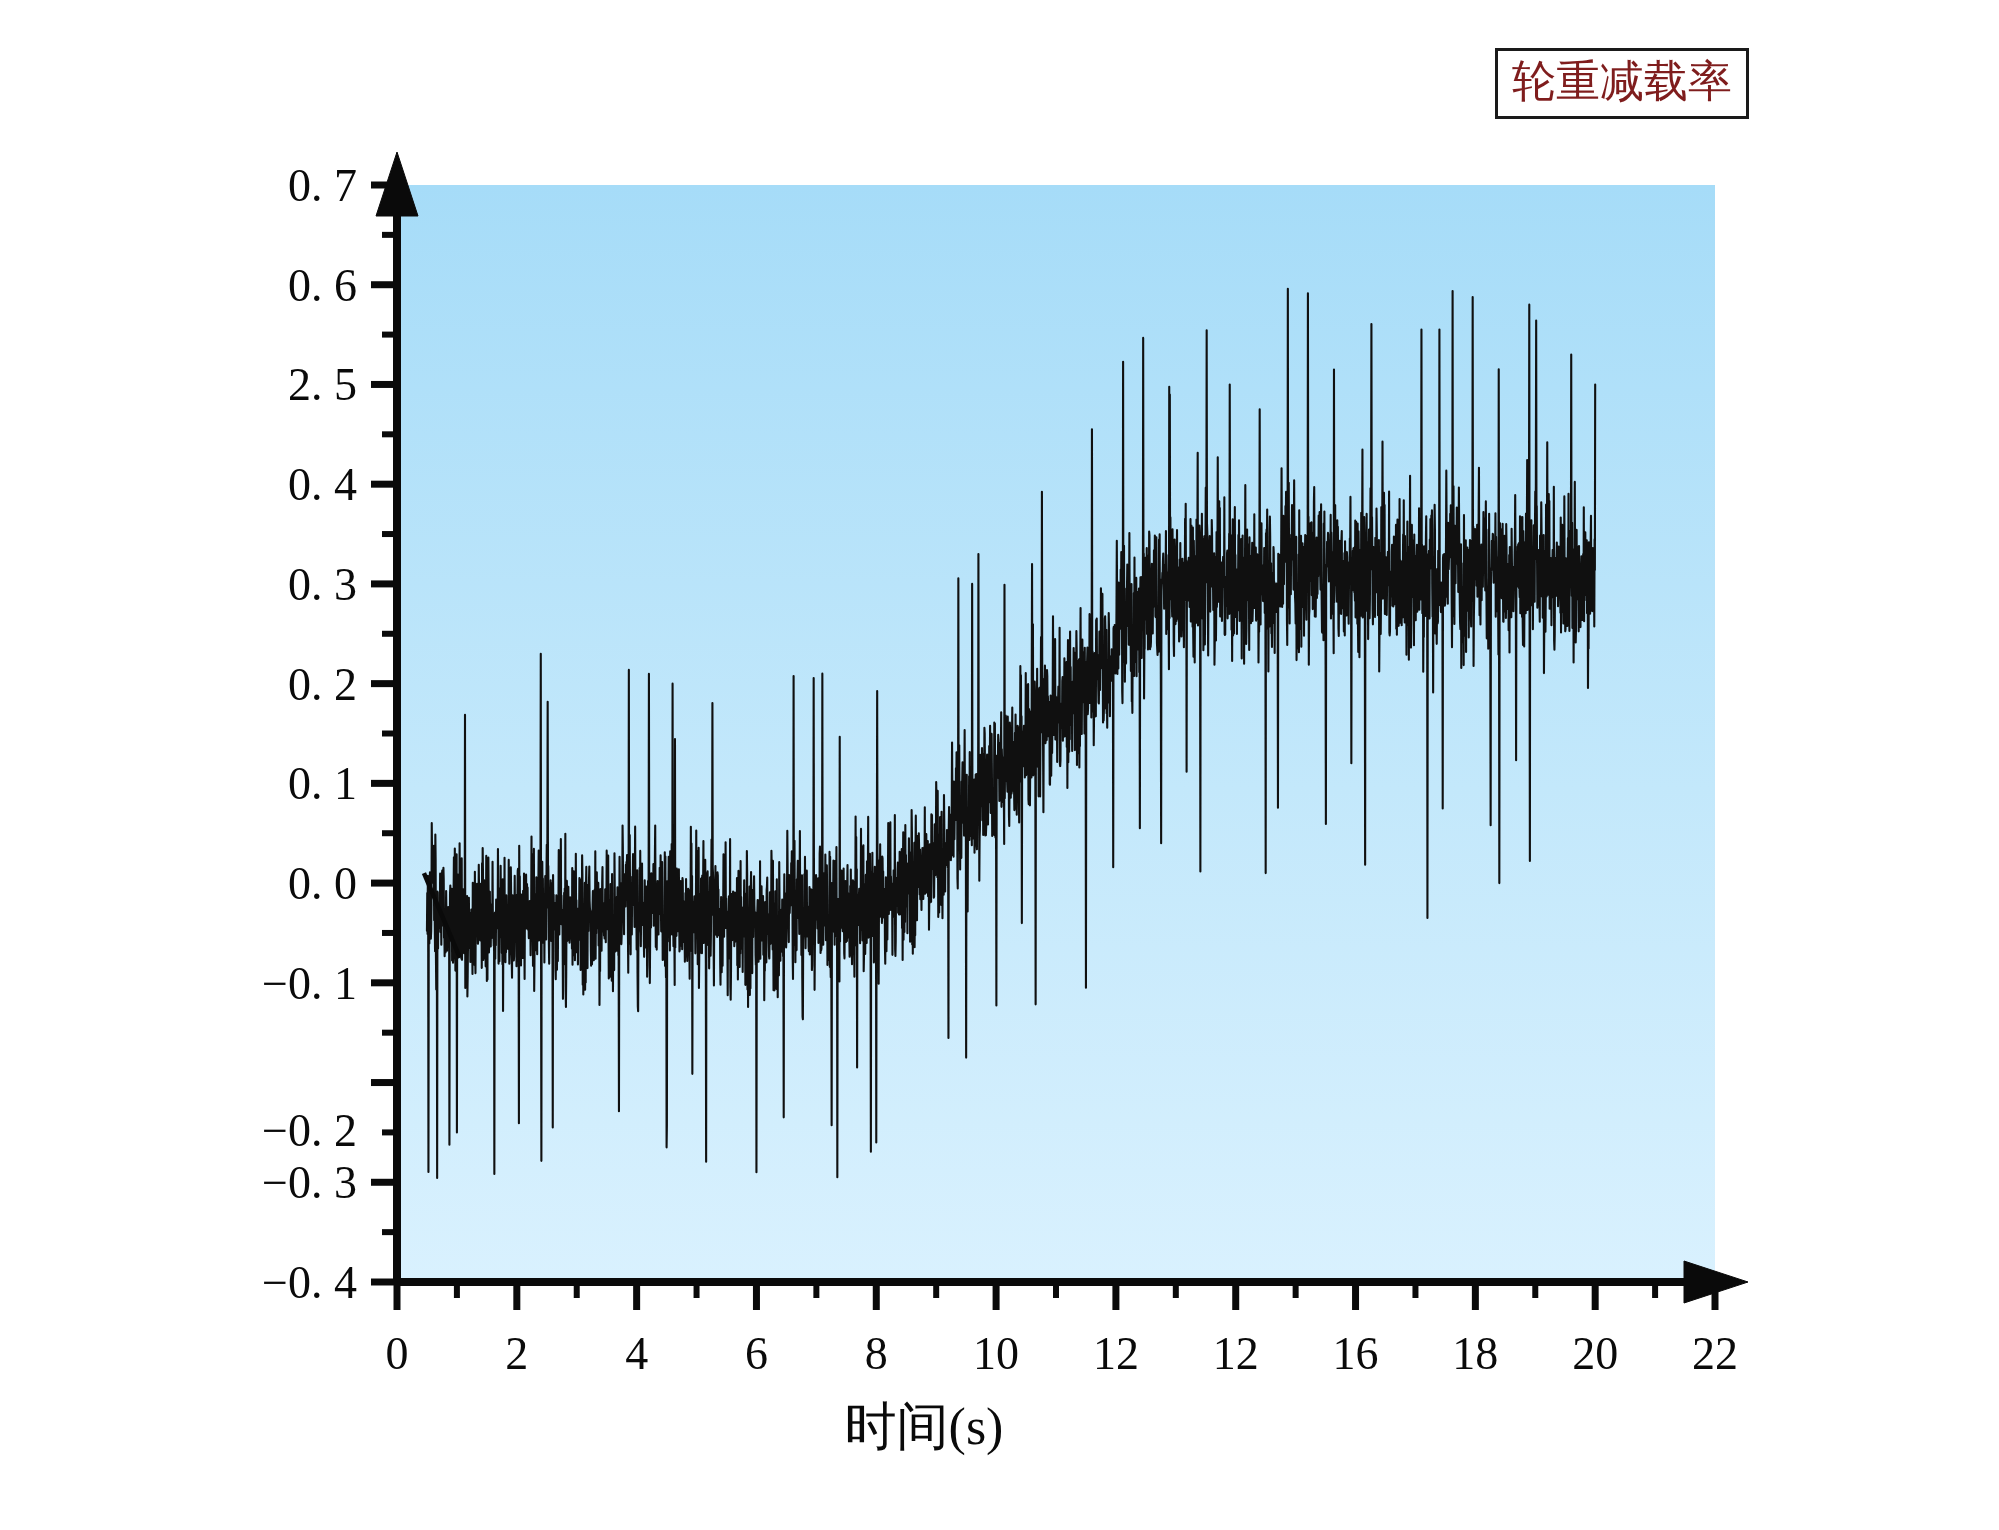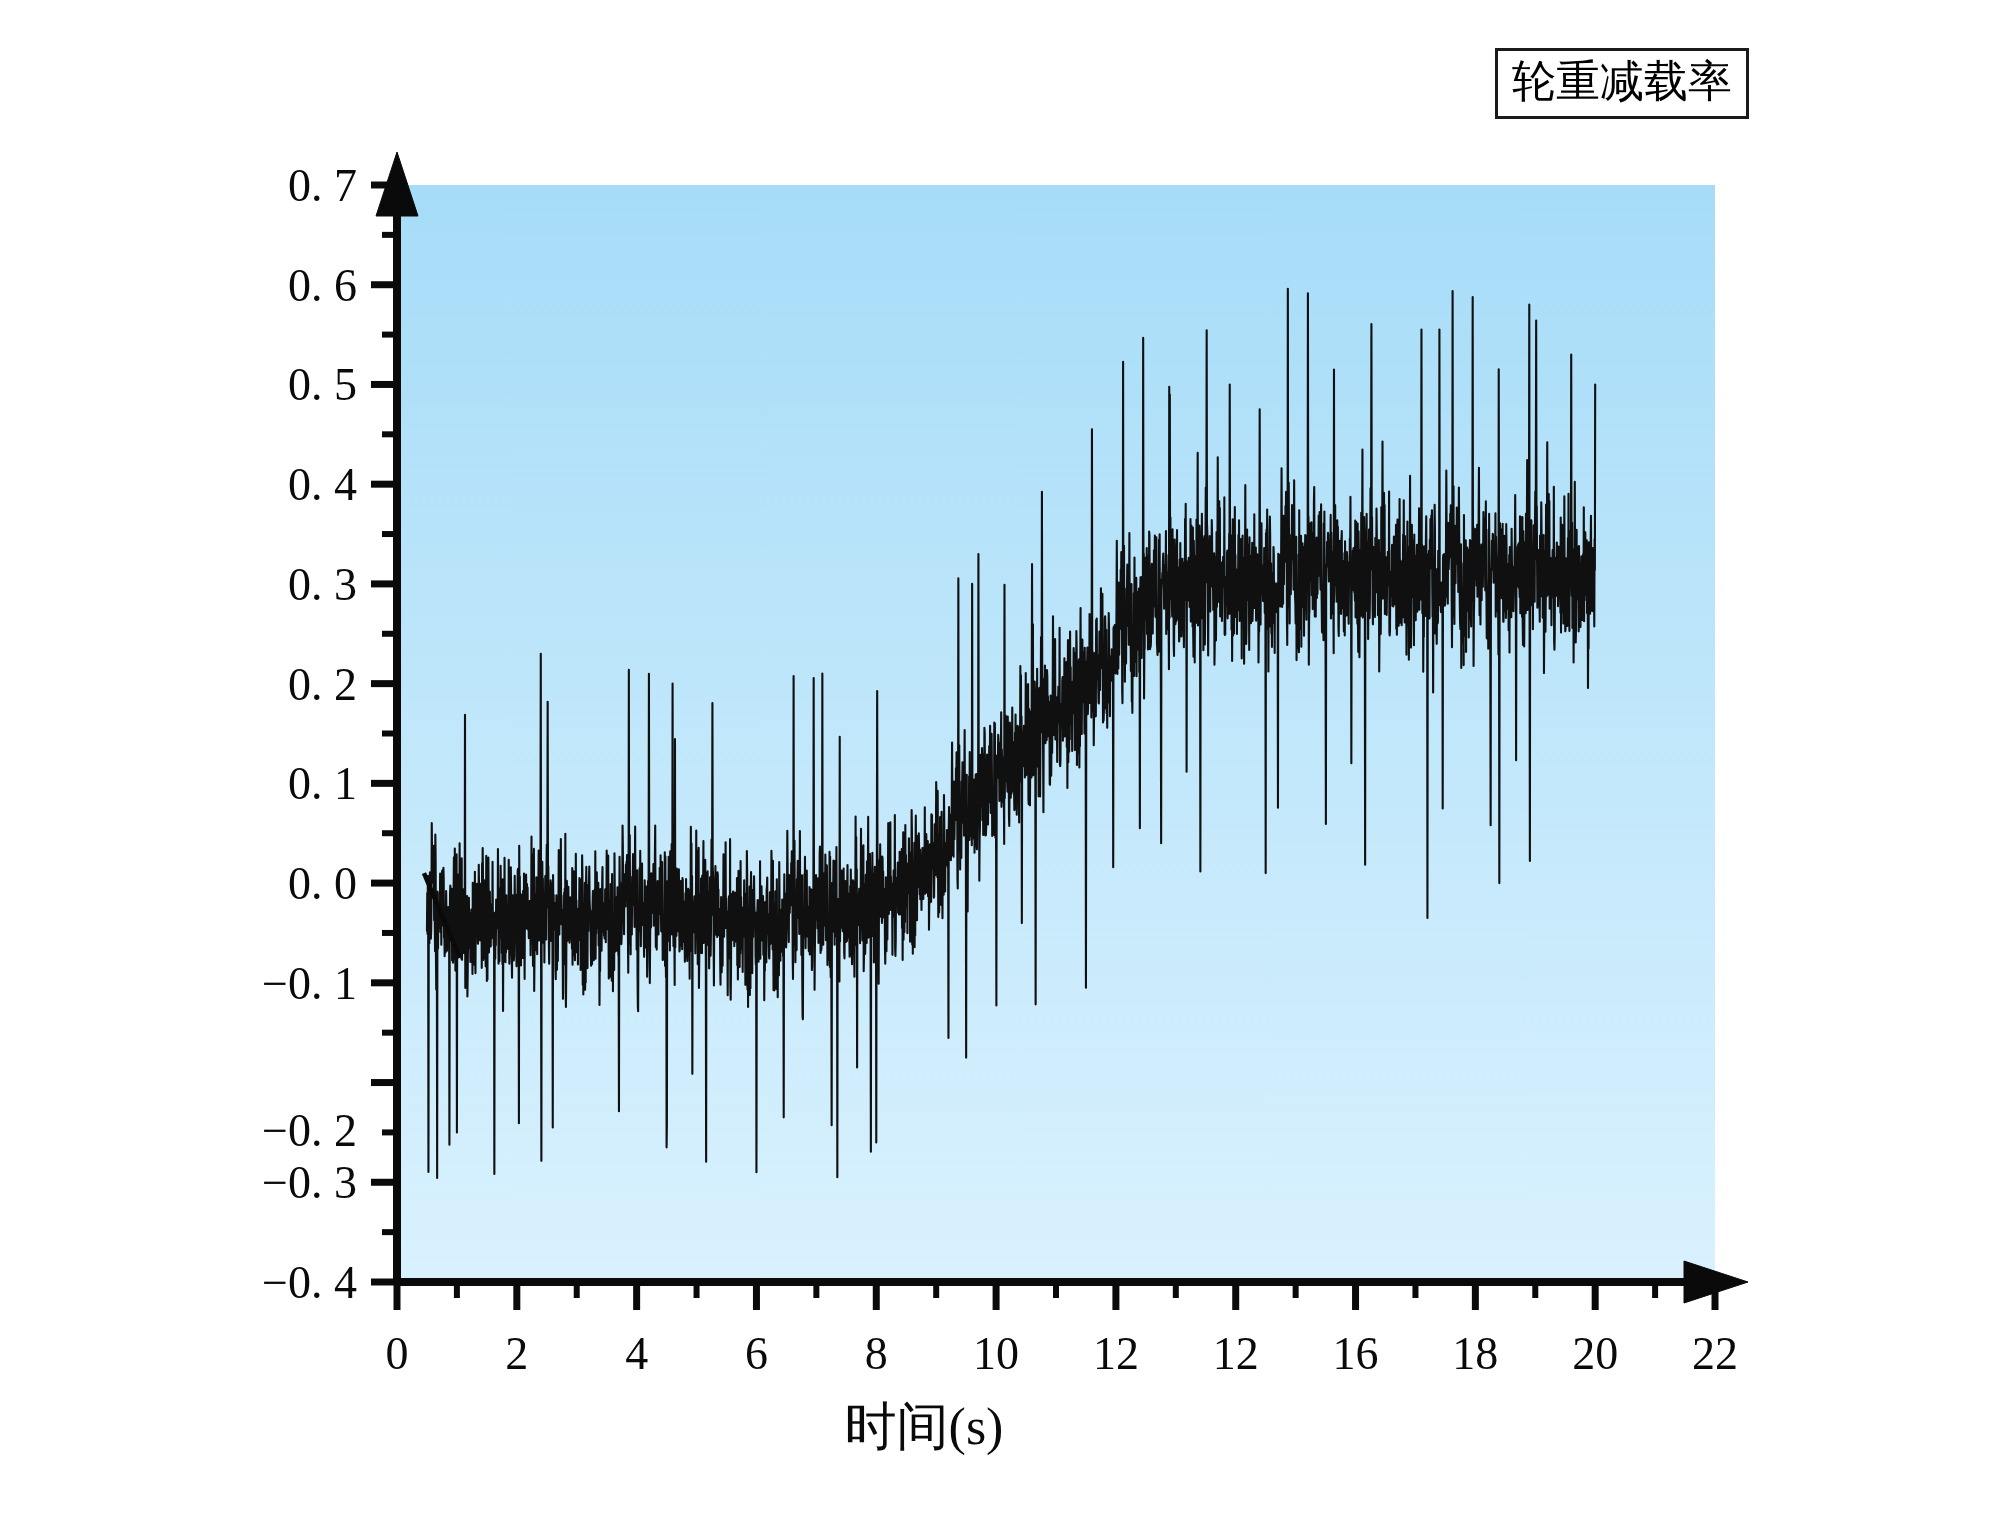--- a/index.html
+++ b/index.html
@@ -33,21 +33,21 @@
   .legend-box {
     position: absolute;
     left: 1495px;
     top: 48px;
     border: 3px solid #1a1a1a;
     background: #ffffff;
     padding: 6px 14px 10px 14px;
     font-family: "Liberation Serif", "DejaVu Serif", serif;
     font-size: 44px;
     line-height: 1.12;
-    color: #000000;
+    color: #7f1d1d;
     white-space: nowrap;
     letter-spacing: 0px;
   }
   .axis-title-x {
     position: absolute;
     left: 0;
     top: 1392px;
     width: 1848px;
     text-align: center;
     font-size: 52px;
@@ -160,21 +160,21 @@
   <div id="y-tick-labels">
       <div class="tick-label y" style="left: 357px; top: 1282px;">−0. 4</div>
       <div class="tick-label y" style="left: 357px; top: 1182.27px;">−0. 3</div>
       <div class="tick-label y" style="left: 357px; top: 1082.55px; margin-top: 47px;">−0. 2</div>
       <div class="tick-label y" style="left: 357px; top: 982.818px;">−0. 1</div>
       <div class="tick-label y" style="left: 357px; top: 883.091px;">0. 0</div>
       <div class="tick-label y" style="left: 357px; top: 783.364px;">0. 1</div>
       <div class="tick-label y" style="left: 357px; top: 683.636px;">0. 2</div>
       <div class="tick-label y" style="left: 357px; top: 583.909px;">0. 3</div>
       <div class="tick-label y" style="left: 357px; top: 484.182px; text-align: right;">0. 4</div>
-      <div class="tick-label y" style="left: 357px; top: 384.455px;">0. 5</div>
+      <div class="tick-label y" style="left: 357px; top: 384.455px;">2. 5</div>
       <div class="tick-label y" style="left: 357px; top: 284.727px;">0. 6</div>
       <div class="tick-label y" style="left: 357px; top: 185px;">0. 7</div>
     </div>
   <div id="x-tick-labels">
       <div class="tick-label x" style="left: 397px; top: 1327px;">0</div>
       <div class="tick-label x" style="left: 516.818px; top: 1327px;">2</div>
       <div class="tick-label x" style="left: 636.636px; top: 1327px;">4</div>
       <div class="tick-label x" style="left: 756.455px; top: 1327px;">6</div>
       <div class="tick-label x" style="left: 876.273px; top: 1327px;">8</div>
       <div class="tick-label x" style="left: 996.091px; top: 1327px;">10</div>

